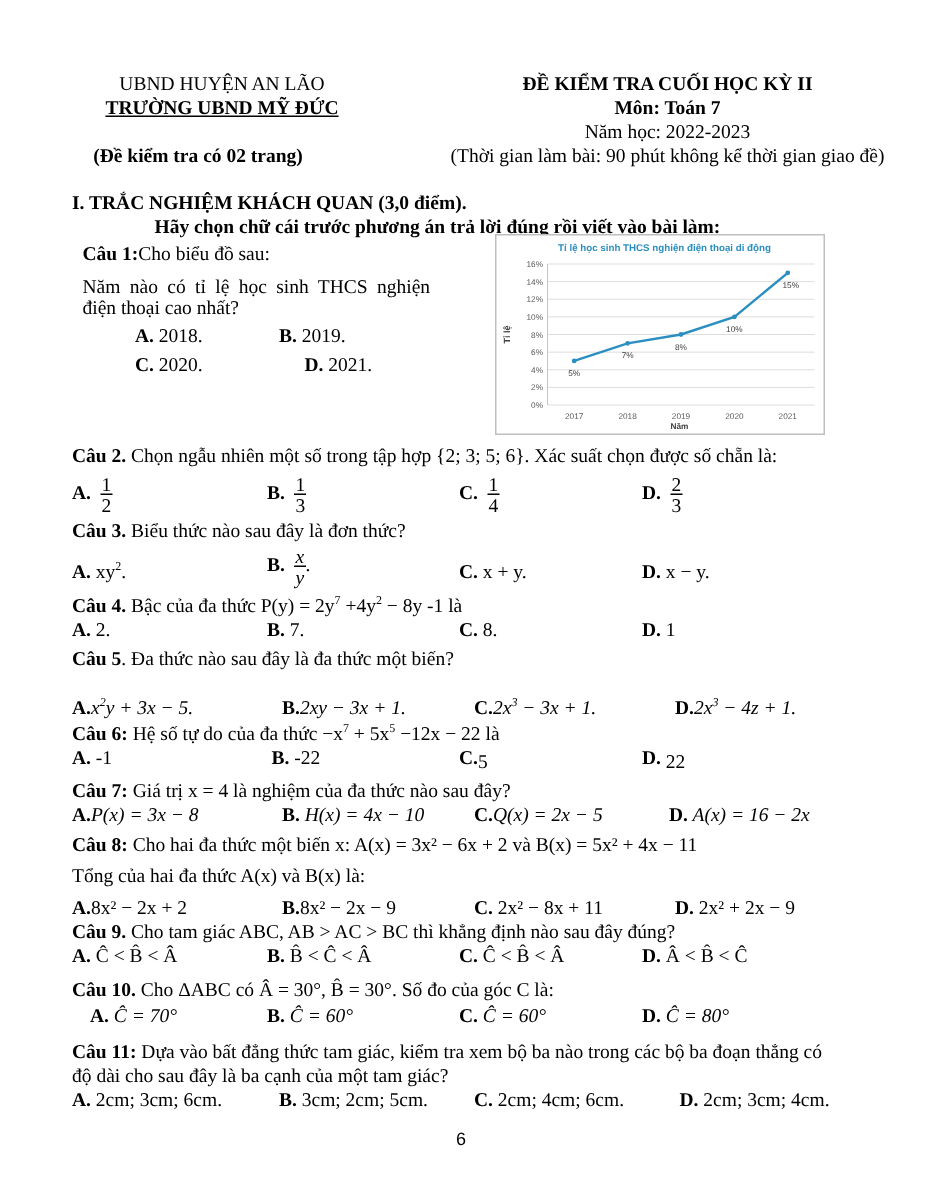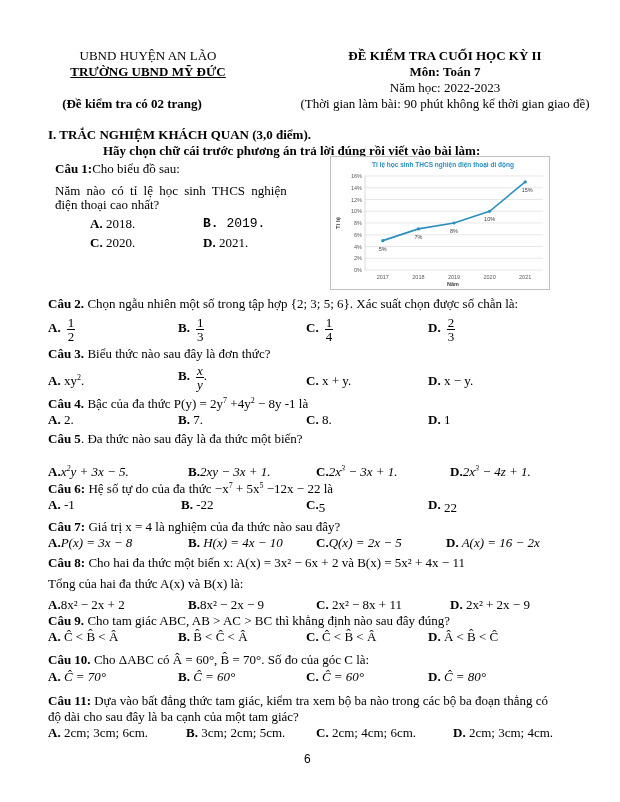--- a/index.html
+++ b/index.html
@@ -31,21 +31,21 @@
 <div class="abs c" style="left:280px;top:80px;width:330px;">Năm học: 2022-2023</div>
 <div class="abs c" style="left:272px;top:96px;width:346px;">(Thời gian làm bài: 90 phút không kể thời gian giao đề)</div>
 
 <div class="abs b" style="left:48px;top:127px;">I. TRẮC NGHIỆM KHÁCH QUAN (3,0 điểm).</div>
 <div class="abs b" style="left:103px;top:143px;">Hãy chọn chữ cái trước phương án trả lời đúng rồi viết vào bài làm:</div>
 
 <div class="abs" style="left:55px;top:161px;"><span class="b">Câu 1:</span><span>Cho biểu đồ sau:</span></div>
 <div class="abs" style="left:55px;top:183px;word-spacing:3px;">Năm nào có tỉ lệ học sinh THCS nghiện</div>
 <div class="abs" style="left:55px;top:197px;">điện thoại cao nhất?</div>
 <div class="abs" style="left:90px;top:216px;"><span class="b">A.</span><span> 2018.</span></div>
-<div class="abs" style="left:203px;top:216px;font-family:Liberation Mono, monospace;"><span class="b">B.</span><span> 2019.</span></div>
+<div class="abs" style="left:186px;top:216px;"><span class="b">B.</span><span> 2019.</span></div>
 <div class="abs" style="left:90px;top:235px;"><span class="b">C.</span><span> 2020.</span></div>
 <div class="abs" style="left:203px;top:235px;"><span class="b">D.</span><span> 2021.</span></div>
 
 <div id="chart">
   <svg id="chart-svg" width="218" height="132">
     <text id="chart-title" x="112" y="10" text-anchor="middle" font-family="Liberation Sans, sans-serif" font-size="6.5" font-weight="bold" fill="#2a8fc0">Tỉ lệ học sinh THCS nghiện điện thoại di động</text>
     <text id="chart-ylabel" x="0" y="0" text-anchor="middle" font-family="Liberation Sans, sans-serif" font-size="6" font-weight="bold" fill="#404040" transform="translate(9,66) rotate(-90)">Tỉ lệ</text>
     <text id="chart-xlabel" x="122" y="129" text-anchor="middle" font-family="Liberation Sans, sans-serif" font-size="5.5" font-weight="bold" fill="#404040">Năm</text>
     <g id="chart-grid">
         <line x1="34" x2="212" y1="113" y2="113" stroke="#d9d9d9" stroke-width="0.6"></line>
@@ -166,23 +166,23 @@
 </div>
 
 <div class="abs" style="left:48px;top:613px;"><span class="b">Câu 9.</span><span>  Cho tam giác ABC, AB &gt; AC &gt; BC thì khẳng định nào sau đây đúng?</span></div>
 <div class="row" style="top:629px;">
   <div class="opt" style="left:0;"><span class="lbl">A.</span><span>  Ĉ &lt; B̂ &lt; Â</span></div>
   <div class="opt" style="left:130px;"><span class="lbl">B.</span><span>  B̂ &lt; Ĉ &lt; Â</span></div>
   <div class="opt" style="left:258px;"><span class="lbl">C.</span><span>  Ĉ &lt; B̂ &lt; Â</span></div>
   <div class="opt" style="left:380px;"><span class="lbl">D.</span><span>  Â &lt; B̂ &lt; Ĉ</span></div>
 </div>
 
-<div class="abs" style="left:48px;top:652px;"><span class="b">Câu 10.</span><span>  Cho ΔABC  có  Â = 60°, B̂ = 70°. Số đo của góc C là:</span></div>
+<div class="abs" style="left:48px;top:652px;"><span class="b">Câu 10.</span><span>  Cho ΔABC  có  Â = 30°, B̂ = 30°. Số đo của góc C là:</span></div>
 <div class="row" style="top:669px;">
-  <div class="opt it" style="left:0;"><span class="lbl" style="font-style:normal">A.</span><span>  Ĉ = 70°</span></div>
+  <div class="opt it" style="left:12px;"><span class="lbl" style="font-style:normal">A.</span><span>  Ĉ = 70°</span></div>
   <div class="opt it" style="left:130px;"><span class="lbl" style="font-style:normal">B.</span><span>  Ĉ = 60°</span></div>
   <div class="opt it" style="left:258px;"><span class="lbl" style="font-style:normal">C.</span><span>  Ĉ = 60°</span></div>
   <div class="opt it" style="left:380px;"><span class="lbl" style="font-style:normal">D.</span><span>  Ĉ = 80°</span></div>
 </div>
 
 <div class="abs" style="left:48px;top:693px;"><span class="b">Câu 11:</span><span> Dựa vào bất đẳng thức tam giác, kiểm tra xem bộ ba nào trong các bộ ba đoạn thẳng có</span></div>
 <div class="abs" style="left:48px;top:709px;">độ dài cho sau đây là ba cạnh của một tam giác?</div>
 <div class="row" style="top:725px;">
   <div class="opt" style="left:0;"><span class="lbl">A.</span><span> 2cm; 3cm; 6cm.</span></div>
   <div class="opt" style="left:138px;"><span class="lbl">B.</span><span> 3cm; 2cm; 5cm.</span></div>

